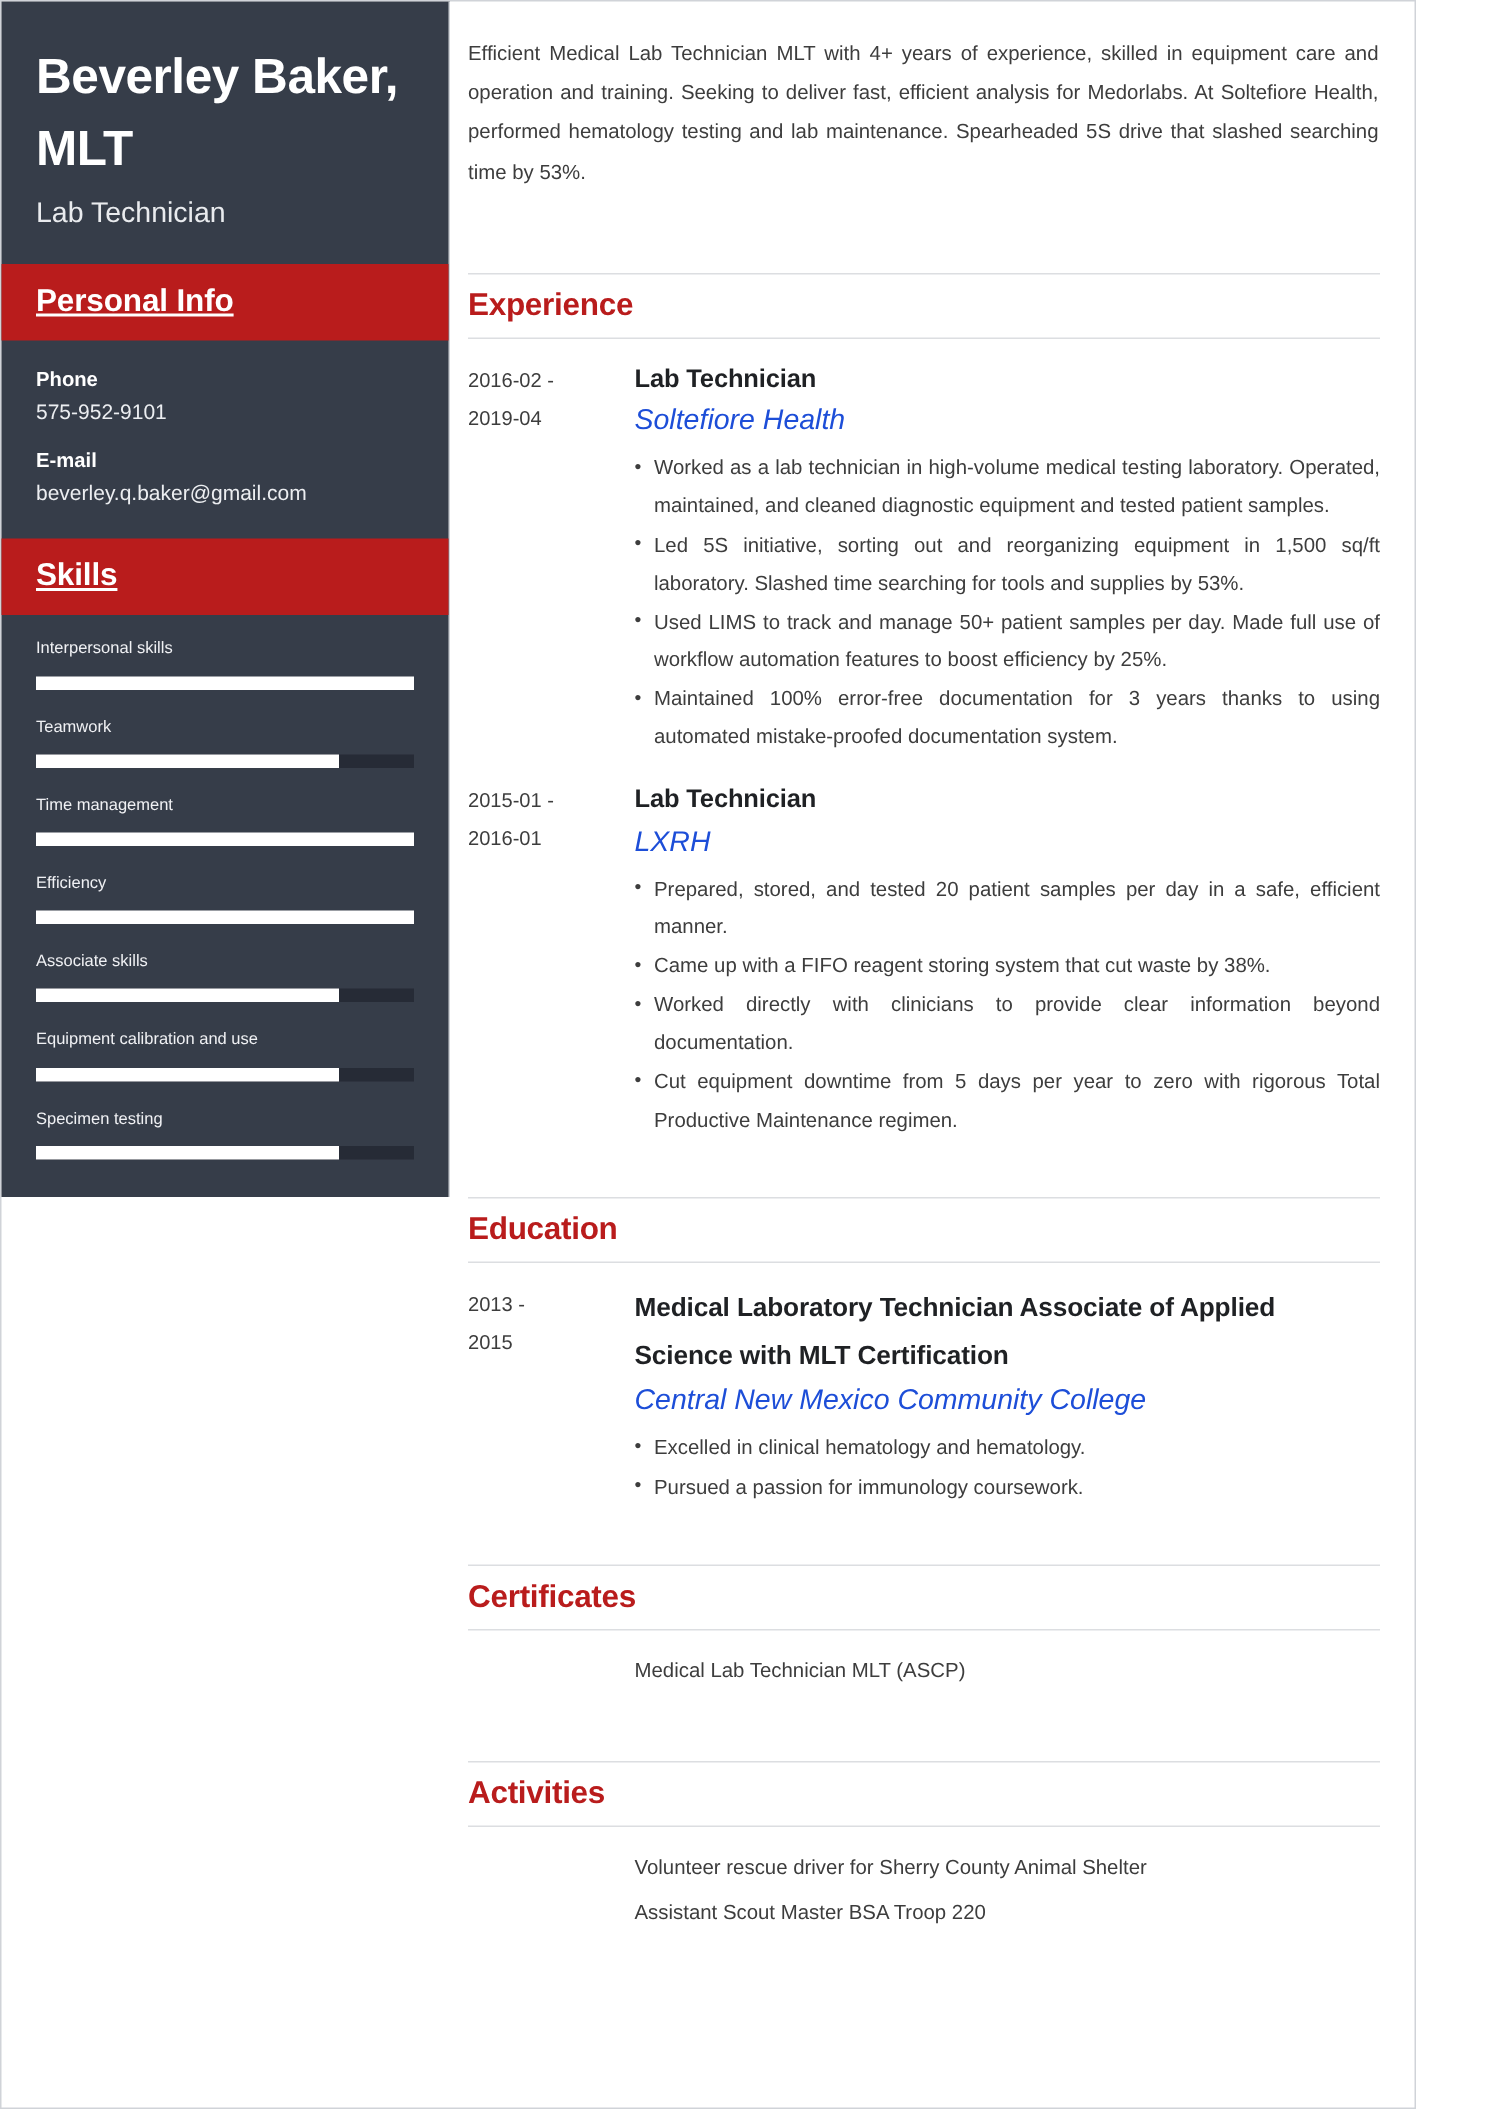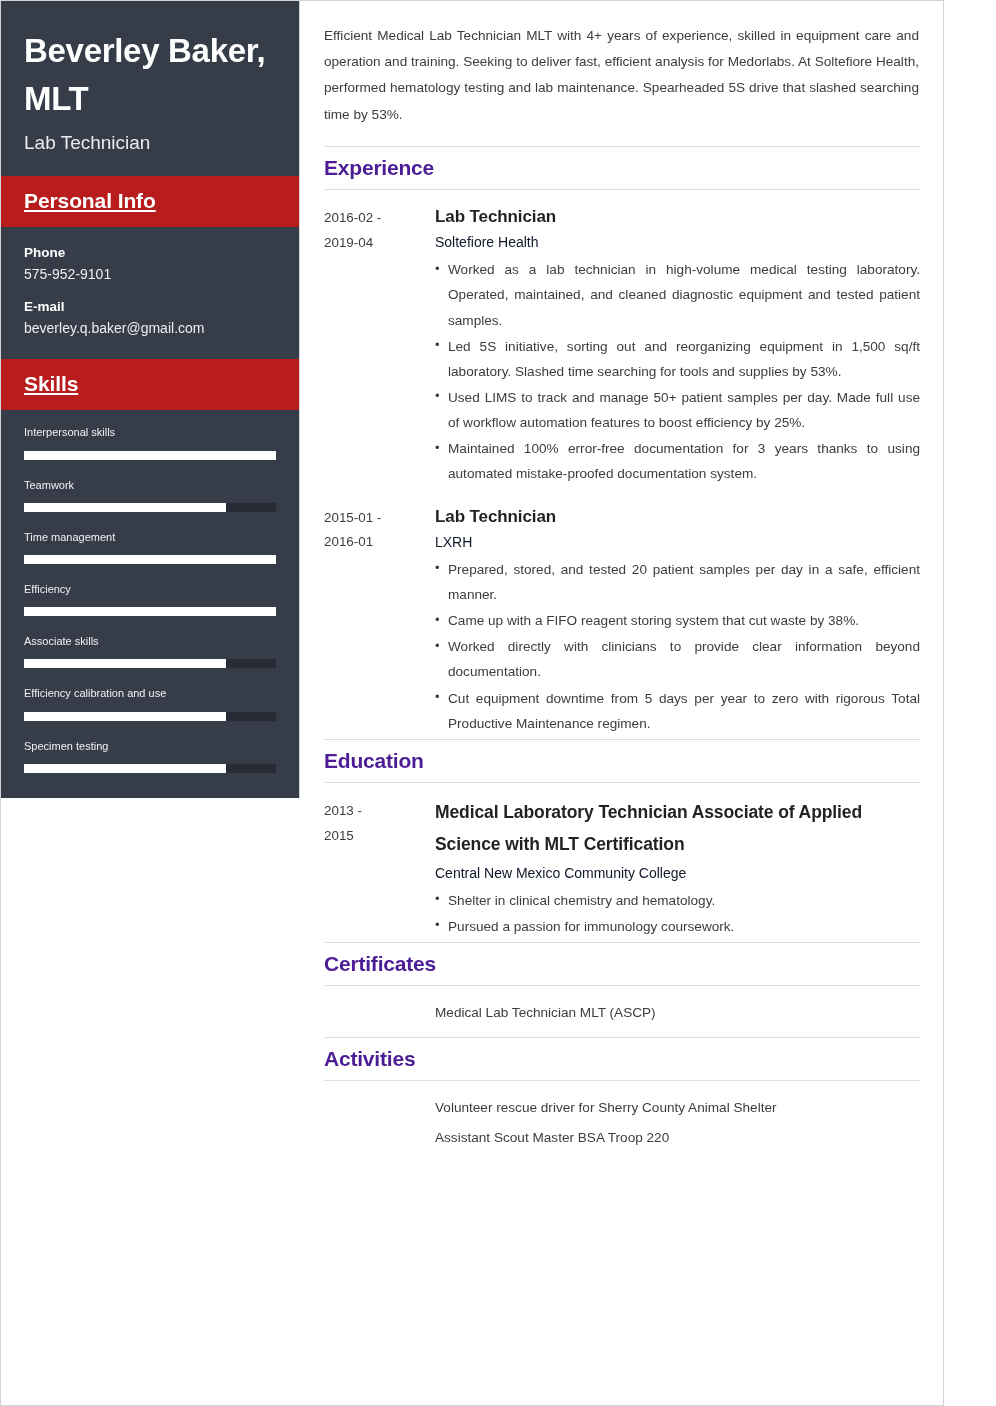--- a/index.html
+++ b/index.html
@@ -90,42 +90,43 @@
     background: #262b36;
   }
   .skill-fill {
     height: 100%;
     background: #ffffff;
   }
 
   
   .main {
     flex: 1 1 auto;
-    padding: 22px 23px 0 24px;
+    padding: 22px 23px 0 12px;
     min-width: 0;
   }
 
   .summary {
     font-size: 13.6px;
     line-height: 1.93;
     color: #3d3d3d;
     text-align: justify;
     padding: 0 1px 18px 0;
   }
 
   .section { margin: 0; }
 
   .section-title {
     font-size: 21px;
     font-weight: bold;
-    color: #4c1d95;
+    color: #b91c1c;
     letter-spacing: -0.2px;
     padding: 9px 0 9px 0;
     border-top: 1px solid #dcdee1;
     border-bottom: 1px solid #dcdee1;
+    margin-top: 36px;
   }
 
   .entry {
     display: flex;
     align-items: flex-start;
     padding: 14px 0 2px 0;
   }
 
   .entry-dates {
     flex: 0 0 111px;
@@ -142,22 +143,23 @@
     font-weight: bold;
     color: #1f2124;
     line-height: 1.55;
     letter-spacing: -0.1px;
     margin-bottom: 4px;
   }
 
   .entry-title.edu { font-size: 17.5px; line-height: 1.82; }
 
   .entry-org {
-    font-size: 14px;
-    color: #0f172a;
+    font-size: 19px;
+    font-style: italic;
+    color: #1d4ed8;
     margin-bottom: 7px;
   }
 
   .bullets { list-style: none; }
 
   .bullets li {
     position: relative;
     padding-left: 13px;
     font-size: 13.6px;
     line-height: 1.85;
@@ -247,21 +249,21 @@
       </div>
 
       <div class="skill">
         <div class="skill-name">Associate skills</div>
         <div class="skill-track">
           <div class="skill-fill" style="width: 80%;"></div>
         </div>
       </div>
 
       <div class="skill">
-        <div class="skill-name">Efficiency calibration and use</div>
+        <div class="skill-name">Equipment calibration and use</div>
         <div class="skill-track">
           <div class="skill-fill" style="width: 80%;"></div>
         </div>
       </div>
 
       <div class="skill">
         <div class="skill-name">Specimen testing</div>
         <div class="skill-track">
           <div class="skill-fill" style="width: 80%;"></div>
         </div>
@@ -317,21 +319,21 @@
 
       <div class="entry">
         <div class="entry-dates">
           <div>2013 -</div>
           <div>2015</div>
         </div>
         <div class="entry-main">
           <div class="entry-title edu">Medical Laboratory Technician Associate of Applied Science with MLT Certification</div>
           <div class="entry-org">Central New Mexico Community College</div>
           <ul class="bullets nojustify">
-            <li>Shelter in clinical chemistry and hematology.</li>
+            <li>Excelled in clinical hematology and hematology.</li>
             <li>Pursued a passion for immunology coursework.</li>
           </ul>
         </div>
       </div>
     </section>
 
     <section class="section">
       <h2 class="section-title">Certificates</h2>
       <div class="plain-entry">
         <div class="plain-spacer"></div>

